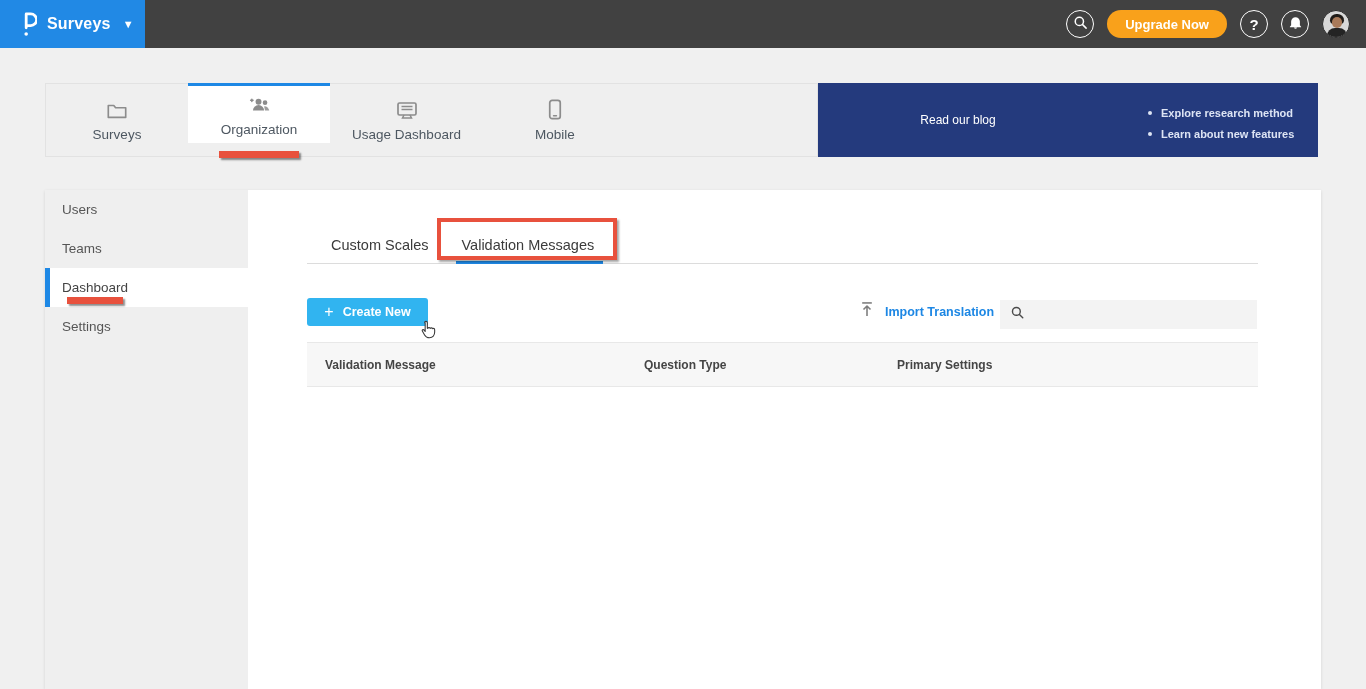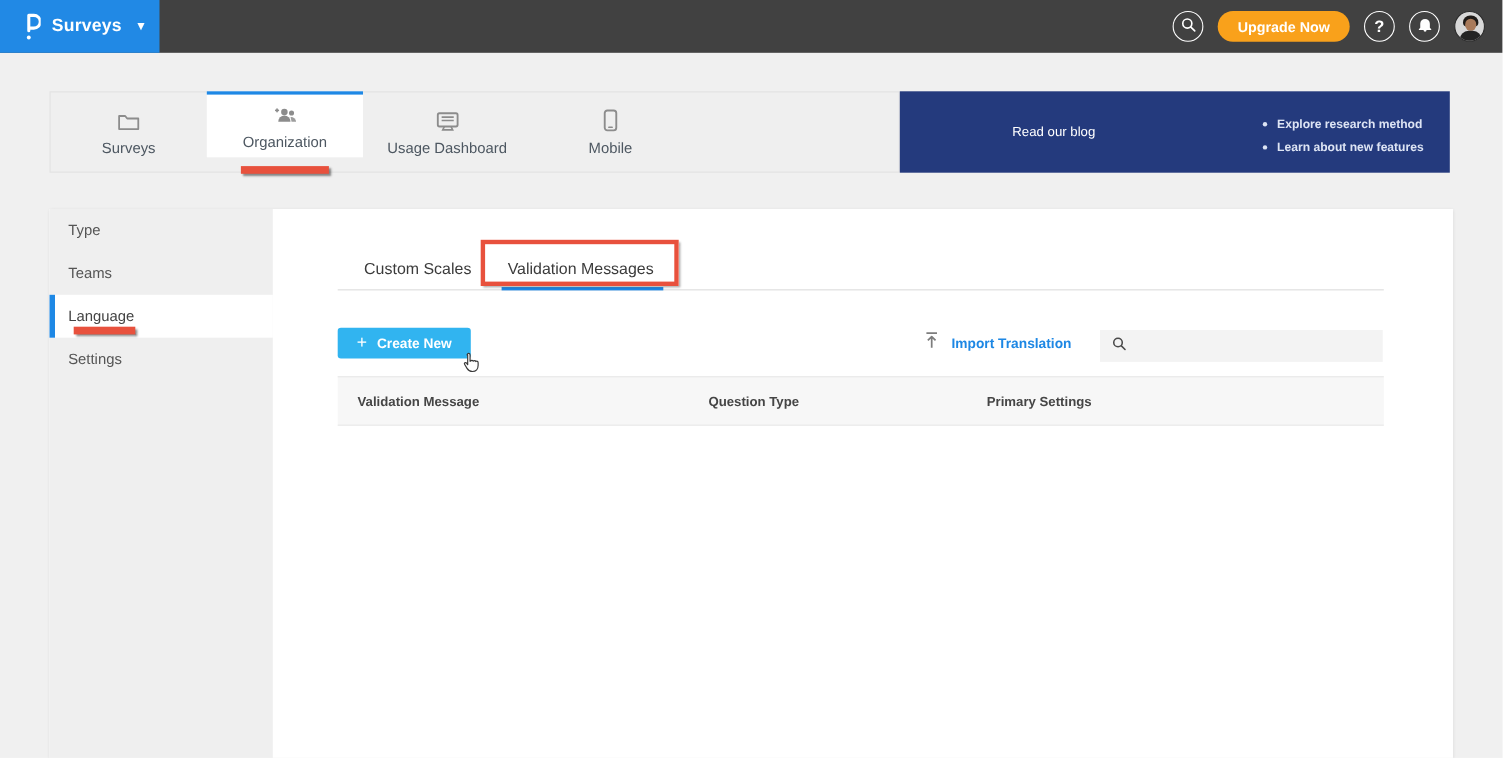--- a/index.html
+++ b/index.html
@@ -49,21 +49,21 @@
   .ctabs { position:absolute; left:59px; top:42px; width:951px; height:32px; border-bottom:1px solid #dcdcdc; display:flex; }
   .ctab { font-size:14.5px; color:#3b3b3b; height:32px; display:flex; align-items:flex-start; padding-top:5px; cursor:pointer; }
   .ctab-1 { padding-left:24px; padding-right:27px; }
   .ctab-2 { padding-left:6px; padding-right:9px; border-bottom:3px solid #1e88e5; }
   .annotation-box { position:absolute; left:130px; top:-14px; width:180px; height:42px; border:4px solid #e8513d; box-shadow:2px 2px 2px rgba(0,0,0,.35); pointer-events:none; }
 
   .create-btn { position:absolute; left:59px; top:108px; width:121px; height:28px; border:none; border-radius:3px; background:#31b4f0; color:#fff; font-family:"Liberation Sans",sans-serif; font-size:12.5px; font-weight:bold; cursor:pointer; display:flex; align-items:center; justify-content:center; gap:9px; }
   .create-btn .plus { font-size:16px; font-weight:normal; }
   .cursor-glyph { position:absolute; left:169px; top:129px; pointer-events:none; }
 
-  .import-link { position:absolute; left:592px; top:111px; display:flex; align-items:center; gap:11px; cursor:pointer; }
+  .import-link { position:absolute; left:612px; top:111px; display:flex; align-items:center; gap:11px; cursor:pointer; }
   .import-link .ilabel { color:#1d87e4; font-size:12.5px; font-weight:bold; }
   .searchbox { position:absolute; left:752px; top:110px; width:257px; height:29px; background:#f3f3f3; display:flex; align-items:center; padding-left:10px; gap:7px; }
   .searchbox input { border:none; background:transparent; outline:none; width:210px; height:25px; font-family:"Liberation Sans",sans-serif; font-size:13px; color:#333; }
 
   .table-head { position:absolute; left:59px; top:152px; width:951px; height:45px; background:#f7f7f7; border-top:1px solid #e8e8e8; border-bottom:1px solid #e8e8e8; display:flex; align-items:center; }
   .th { font-size:12px; font-weight:bold; color:#454545; }
   .th1 { padding-left:18px; width:337px; } .th2 { width:253px; } .th3 { flex:1; }
 </style>
 </head>
 <body>
@@ -162,27 +162,27 @@
         <span class="dot"></span>
         <span>Learn about new features</span>
       </li>
   </ul>
 </aside>
 
 <main class="card">
 
   <nav class="sidebar">
     <div class="side-item">
-        <span>Type</span>
+        <span>Users</span>
       </div>
     <div class="side-item">
         <span>Teams</span>
       </div>
     <div class="side-item active">
-      <span>Language</span>
+      <span>Dashboard</span>
       <span class="red-underline lib-underline"></span>
     </div>
     <div class="side-item">
         <span>Settings</span>
       </div>
   </nav>
 
   <section class="content">
 
     <div class="ctabs">

